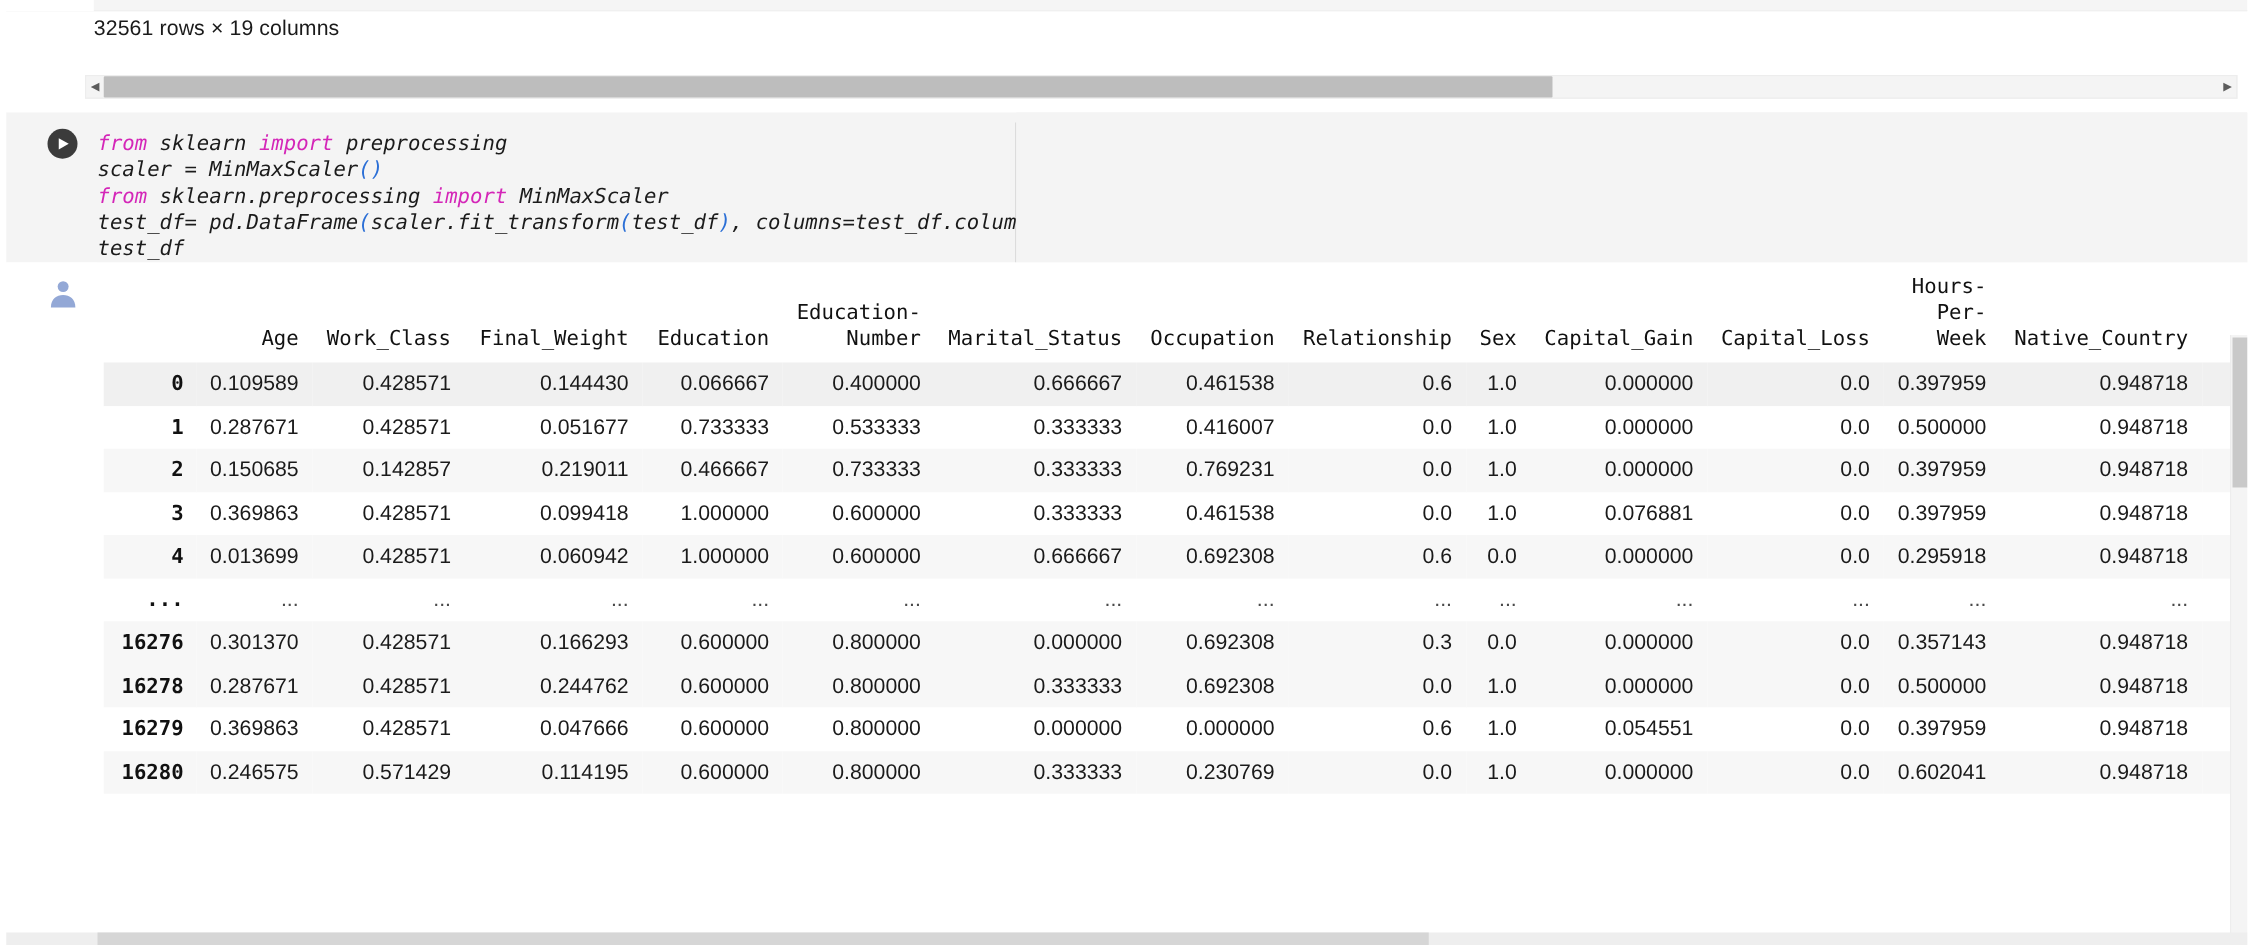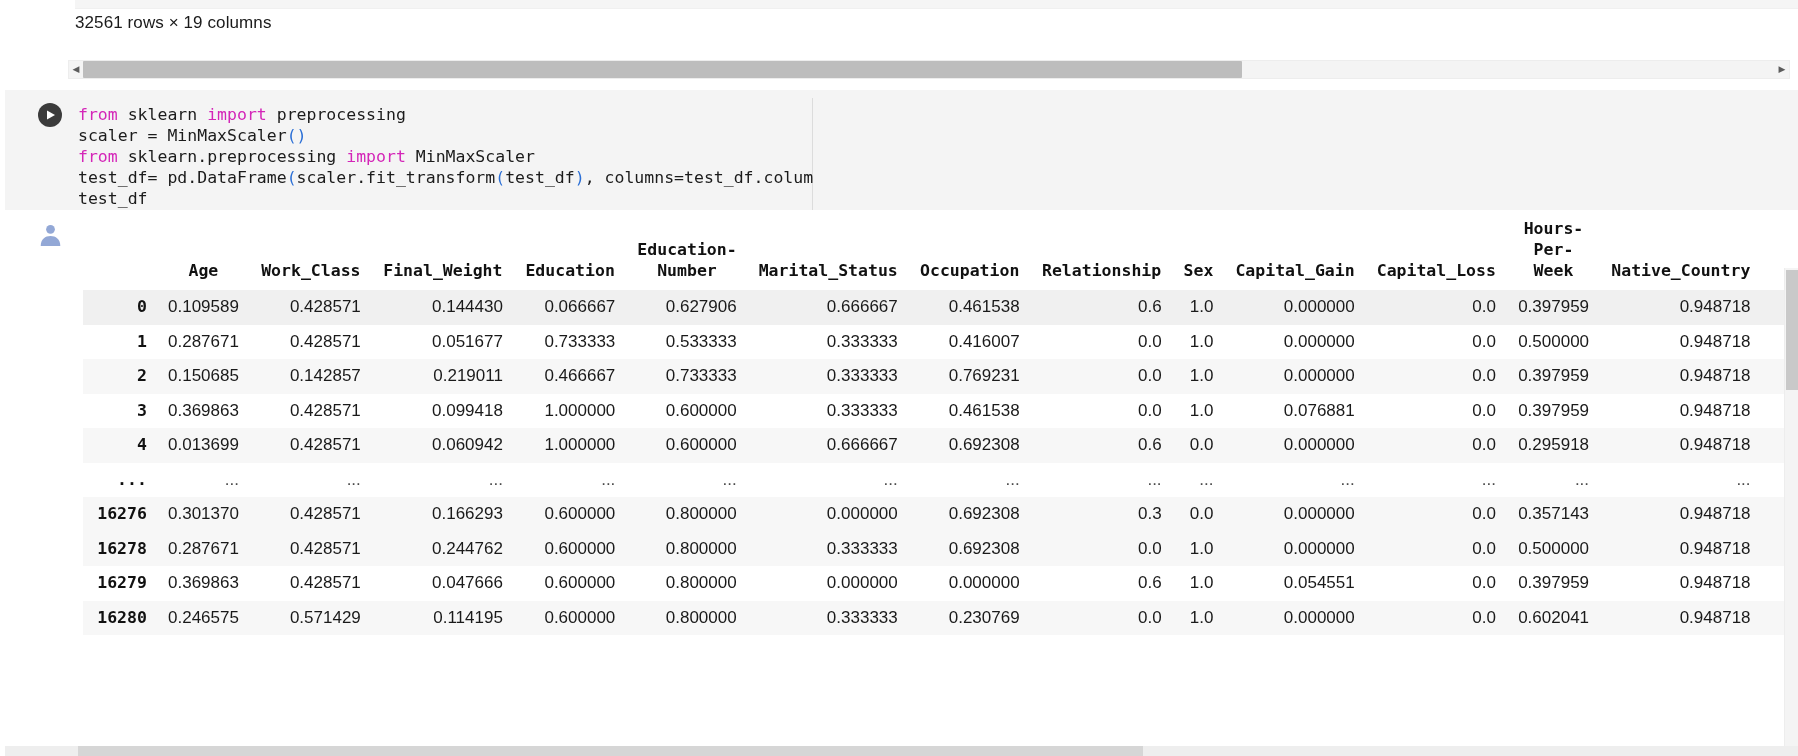--- a/index.html
+++ b/index.html
@@ -57,20 +57,21 @@
     width: 24px; height: 24px; border-radius: 50%;
     background: #3b3b3b;
     display: flex; align-items: center; justify-content: center;
     cursor: pointer;
   }
   .run-btn svg { display: block; }
   .code-body {
     position: absolute; left: 78px; top: 8px; width: 735px; height: 112px;
     border-right: 1px solid #dcdcdc;
     padding-top: 6px;
+    font-style: italic;
   }
   .code-line {
     font-family: "DejaVu Sans Mono", monospace;
     font-size: 16.5px; line-height: 21px;
     color: #1b1b1b; white-space: pre;
   }
   .kw  { color: #d426b8; }
   .fn  { color: #2b6fd6; }
   .op  { color: #1b1b1b; }
   .code-right-pad {
@@ -103,27 +104,26 @@
   }
   table.df th, table.df td {
     text-align: right;
     vertical-align: bottom;
     padding: 0 11px 0 11px;
     white-space: normal;
     border: none;
   }
   table.df thead th {
     font-family: "DejaVu Sans Mono", monospace;
-    font-weight: bold;
+    font-weight: normal;
     font-size: 16.5px;
     line-height: 21px;
     padding-bottom: 9px;
     padding-top: 8px;
     color: #111;
-    text-align: center;
   }
   table.df tbody td, table.df tbody th {
     height: 34.5px;
     line-height: 34.5px;
     vertical-align: middle;
     padding-bottom: 0;
     font-size: 17px;
   }
   table.df tbody th.idx {
     font-family: "DejaVu Sans Mono", monospace;
@@ -264,21 +264,21 @@
               <th></th>
             </tr>
         </thead>
         <tbody id="table-body">
             <tr class="even">
               <th class="idx">0</th>
               <td>0.109589</td>
               <td>0.428571</td>
               <td>0.144430</td>
               <td>0.066667</td>
-              <td>0.627906</td>
+              <td>0.400000</td>
               <td>0.666667</td>
               <td>0.461538</td>
               <td>0.6</td>
               <td>1.0</td>
               <td>0.000000</td>
               <td>0.0</td>
               <td>0.397959</td>
               <td>0.948718</td>
               <td></td>
             </tr>

